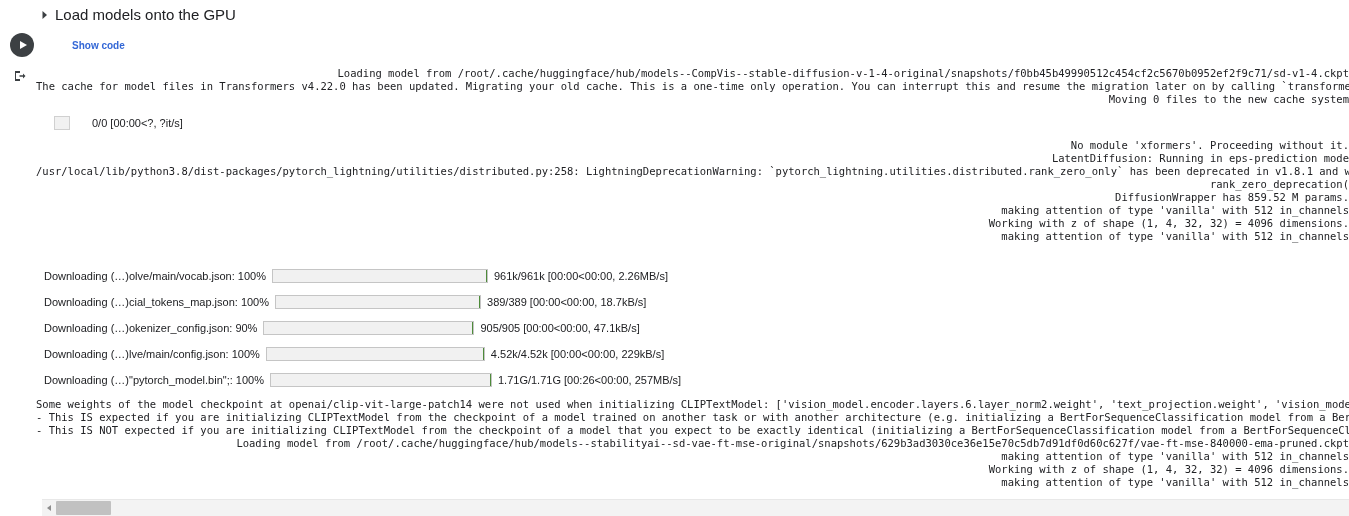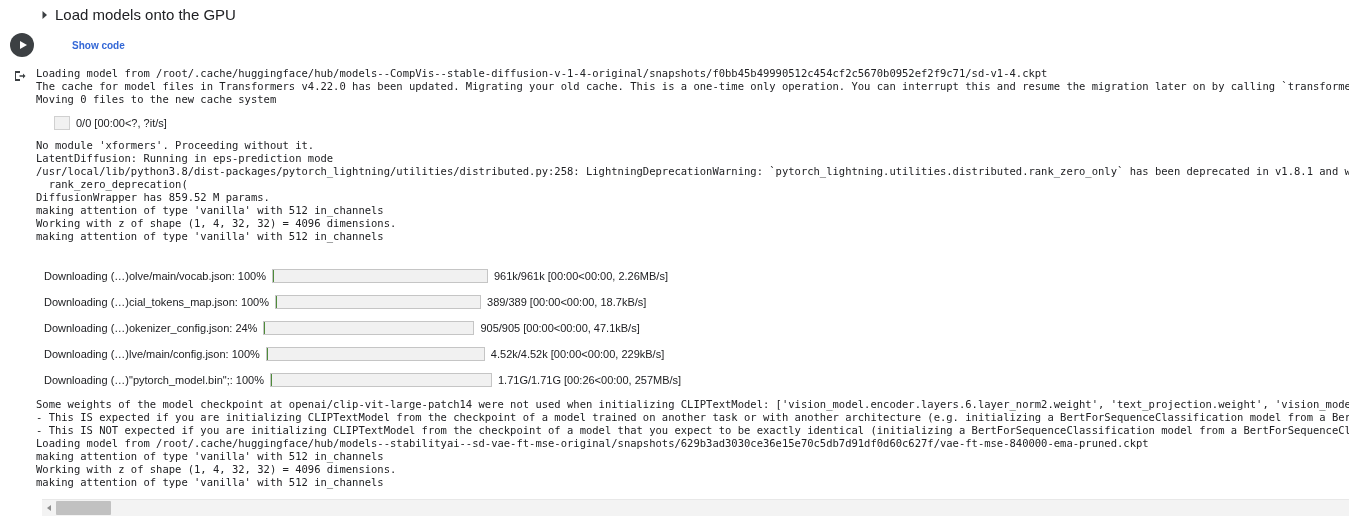--- a/index.html
+++ b/index.html
@@ -92,20 +92,21 @@
     padding-top: 6px;
     box-sizing: content-box;
   }
   .output-icon svg { display: block; }
 
   .stream {
     flex: 1 1 auto;
     overflow: hidden;
     position: relative;
     padding-top: 3px;
+    text-align: right;
   }
 
   .log {
     font-family: "DejaVu Sans Mono", "Liberation Mono", monospace;
     font-size: 10.5px;
     line-height: 13.05px;
     color: #202124;
     white-space: pre;
   }
 
@@ -114,21 +115,21 @@
   .tqdm-row {
     display: flex;
     align-items: center;
     font-family: "Liberation Sans", sans-serif;
     font-size: 11px;
     color: #202124;
     white-space: nowrap;
     height: 17px;
     margin-left: 8px;
   }
-  .tqdm-row.indent { margin-left: 12px; }
+  .tqdm-row.indent { margin-left: 12px; gap: 16px; }
   .tqdm-label { flex: 0 0 auto; }
   .tqdm-bar {
     flex: 0 0 auto;
     height: 14px;
     box-sizing: border-box;
     border: 1px solid #c5c5c5;
     background: #f1f1f1;
     margin: 0 6px;
     position: relative;
     overflow: hidden;
@@ -251,21 +252,21 @@
           <span class="tqdm-stats">961k/961k [00:00&lt;00:00, 2.26MB/s]</span>
         </div>
         <div class="tqdm-row">
           <span class="tqdm-label">Downloading (…)cial_tokens_map.json: 100%</span>
           <span class="tqdm-bar" style="width: 206px;">
             <span class="fill" style="width: 100%;"></span>
           </span>
           <span class="tqdm-stats">389/389 [00:00&lt;00:00, 18.7kB/s]</span>
         </div>
         <div class="tqdm-row">
-          <span class="tqdm-label">Downloading (…)okenizer_config.json: 24%</span>
+          <span class="tqdm-label">Downloading (…)okenizer_config.json: 90%</span>
           <span class="tqdm-bar" style="width: 211px;">
             <span class="fill" style="width: 100%;"></span>
           </span>
           <span class="tqdm-stats">905/905 [00:00&lt;00:00, 47.1kB/s]</span>
         </div>
         <div class="tqdm-row">
           <span class="tqdm-label">Downloading (…)lve/main/config.json: 100%</span>
           <span class="tqdm-bar" style="width: 219px;">
             <span class="fill" style="width: 100%;"></span>
           </span>

